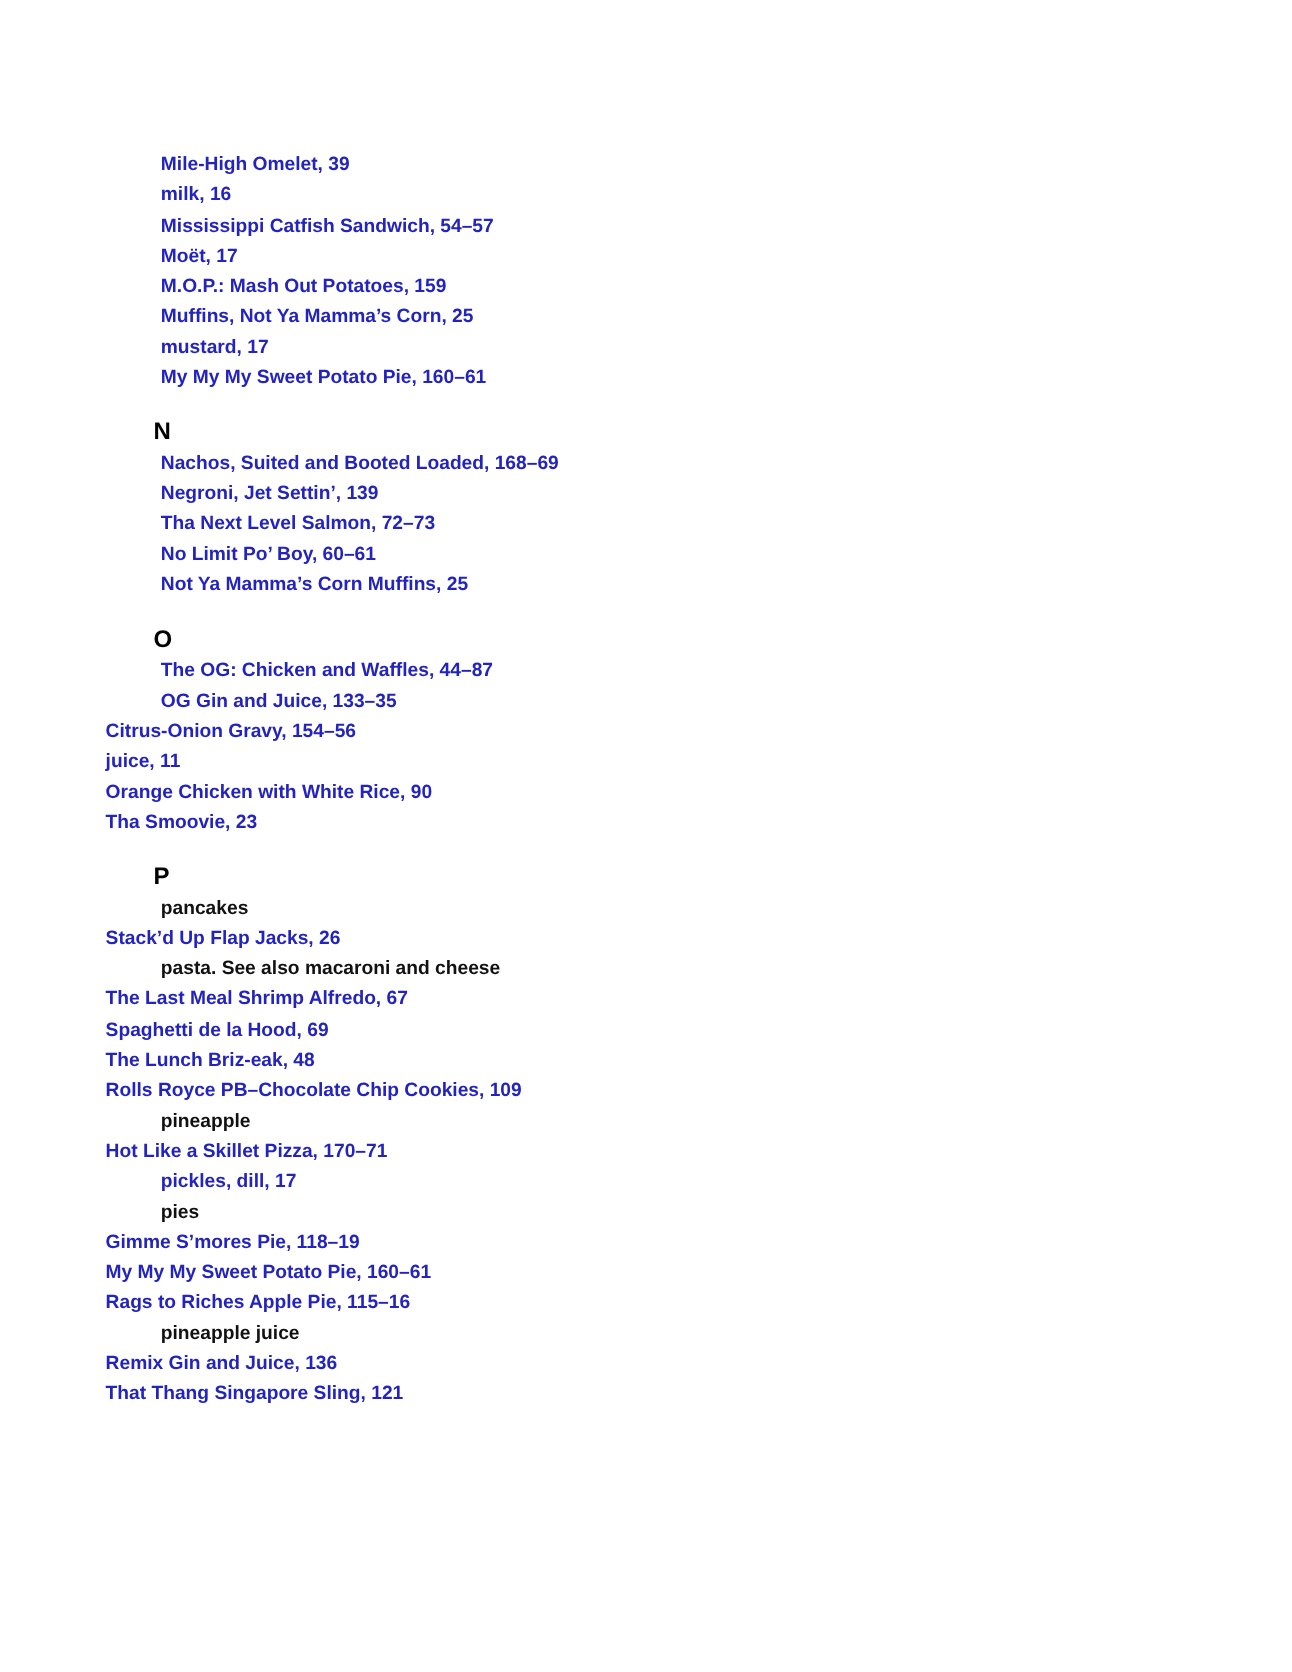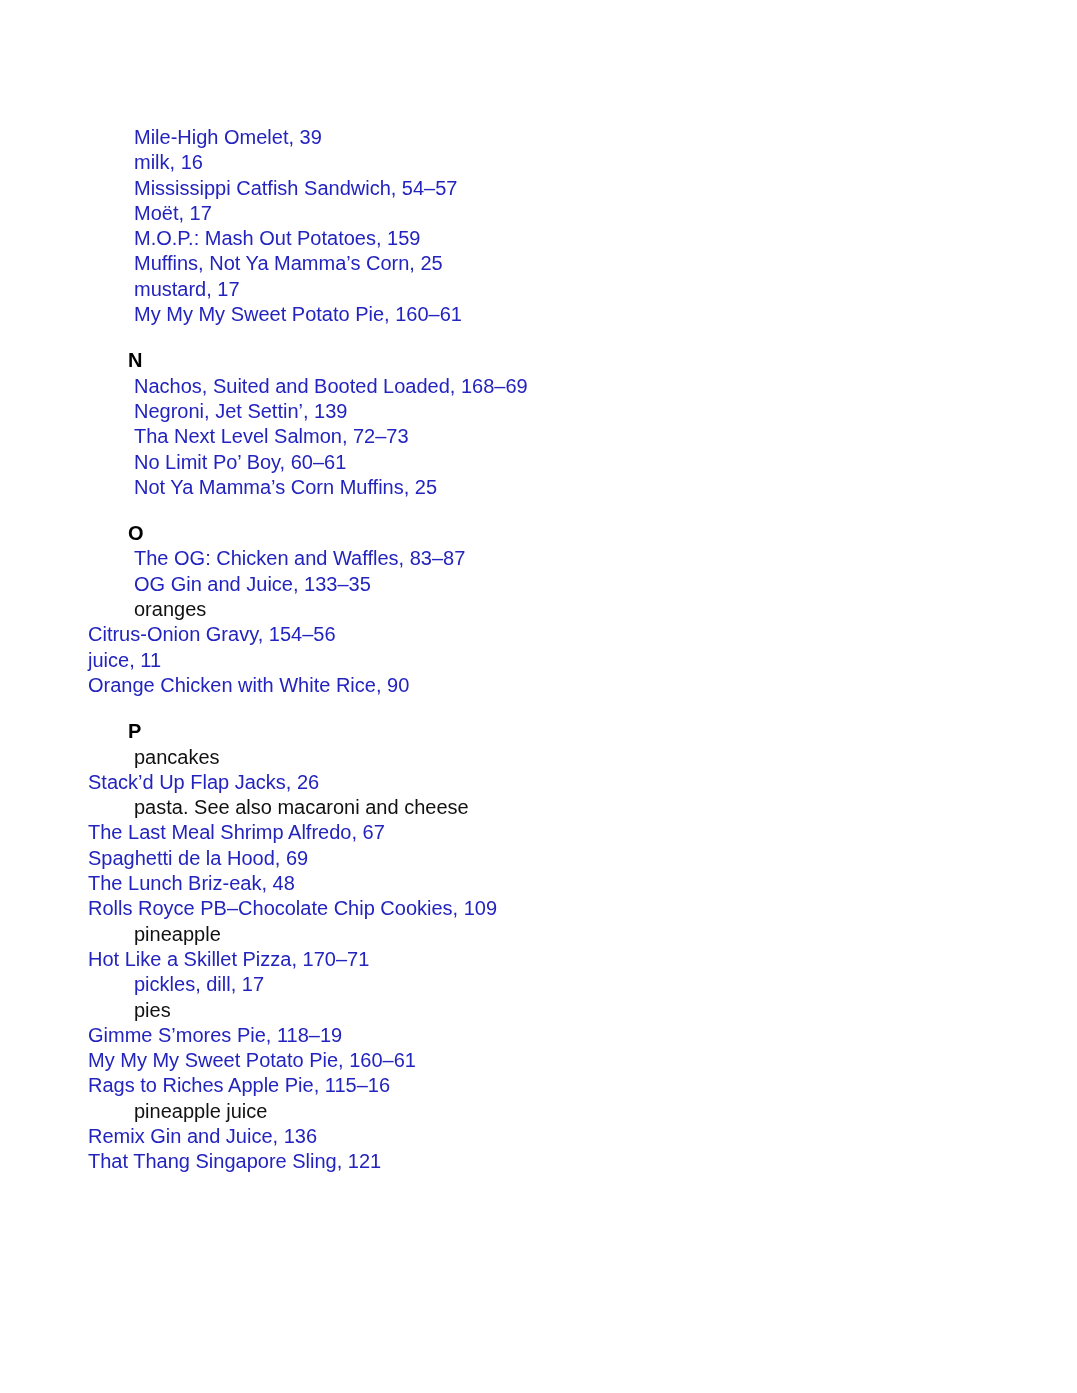--- a/index.html
+++ b/index.html
@@ -27,24 +27,25 @@
   }
   .section-letter {
     font-size: 20px;
     line-height: 25.3px;
     font-weight: bold;
     color: var(--heading-color, #000000);
     margin: 21px 0 0 128px;
     letter-spacing: 0.5px;
   }
   .entry {
-    font-size: 20px;
+    font-size: 16px;
     line-height: 25.3px;
     margin-left: 134px;
     white-space: pre;
+    font-weight: bold;
   }
   .entry.indent {
     margin-left: 88px;
   }
   .entry.link {
     color: var(--link-color, #2323be);
     cursor: pointer;
   }
   .entry.plain {
     color: var(--text-color, #111111);
@@ -68,26 +69,26 @@
       <div class="section">
         <div class="section-letter">N</div>
         <div class="entry link" role="link">Nachos, Suited and Booted Loaded, 168–69</div>
         <div class="entry link" role="link">Negroni, Jet Settin’, 139</div>
         <div class="entry link" role="link">Tha Next Level Salmon, 72–73</div>
         <div class="entry link" role="link">No Limit Po’ Boy, 60–61</div>
         <div class="entry link" role="link">Not Ya Mamma’s Corn Muffins, 25</div>
       </div>
       <div class="section">
         <div class="section-letter">O</div>
-        <div class="entry link" role="link">The OG: Chicken and Waffles, 83–87</div>
+        <div class="entry link" role="link">The OG: Chicken and Waffles, 44–87</div>
         <div class="entry link" role="link">OG Gin and Juice, 133–35</div>
-        <div class="entry plain">oranges</div>
         <div class="entry indent link" role="link">Citrus-Onion Gravy, 154–56</div>
         <div class="entry indent link" role="link">juice, 11</div>
         <div class="entry indent link" role="link">Orange Chicken with White Rice, 90</div>
+        <div class="entry indent link" role="link">Tha Smoovie, 23</div>
       </div>
       <div class="section">
         <div class="section-letter">P</div>
         <div class="entry plain">pancakes</div>
         <div class="entry indent link" role="link">Stack’d Up Flap Jacks, 26</div>
         <div class="entry plain">pasta. See also macaroni and cheese</div>
         <div class="entry indent link" role="link">The Last Meal Shrimp Alfredo, 67</div>
         <div class="entry indent link" role="link">Spaghetti de la Hood, 69</div>
         <div class="entry indent link" role="link">The Lunch Briz-eak, 48</div>
         <div class="entry indent link" role="link">Rolls Royce PB–Chocolate Chip Cookies, 109</div>

